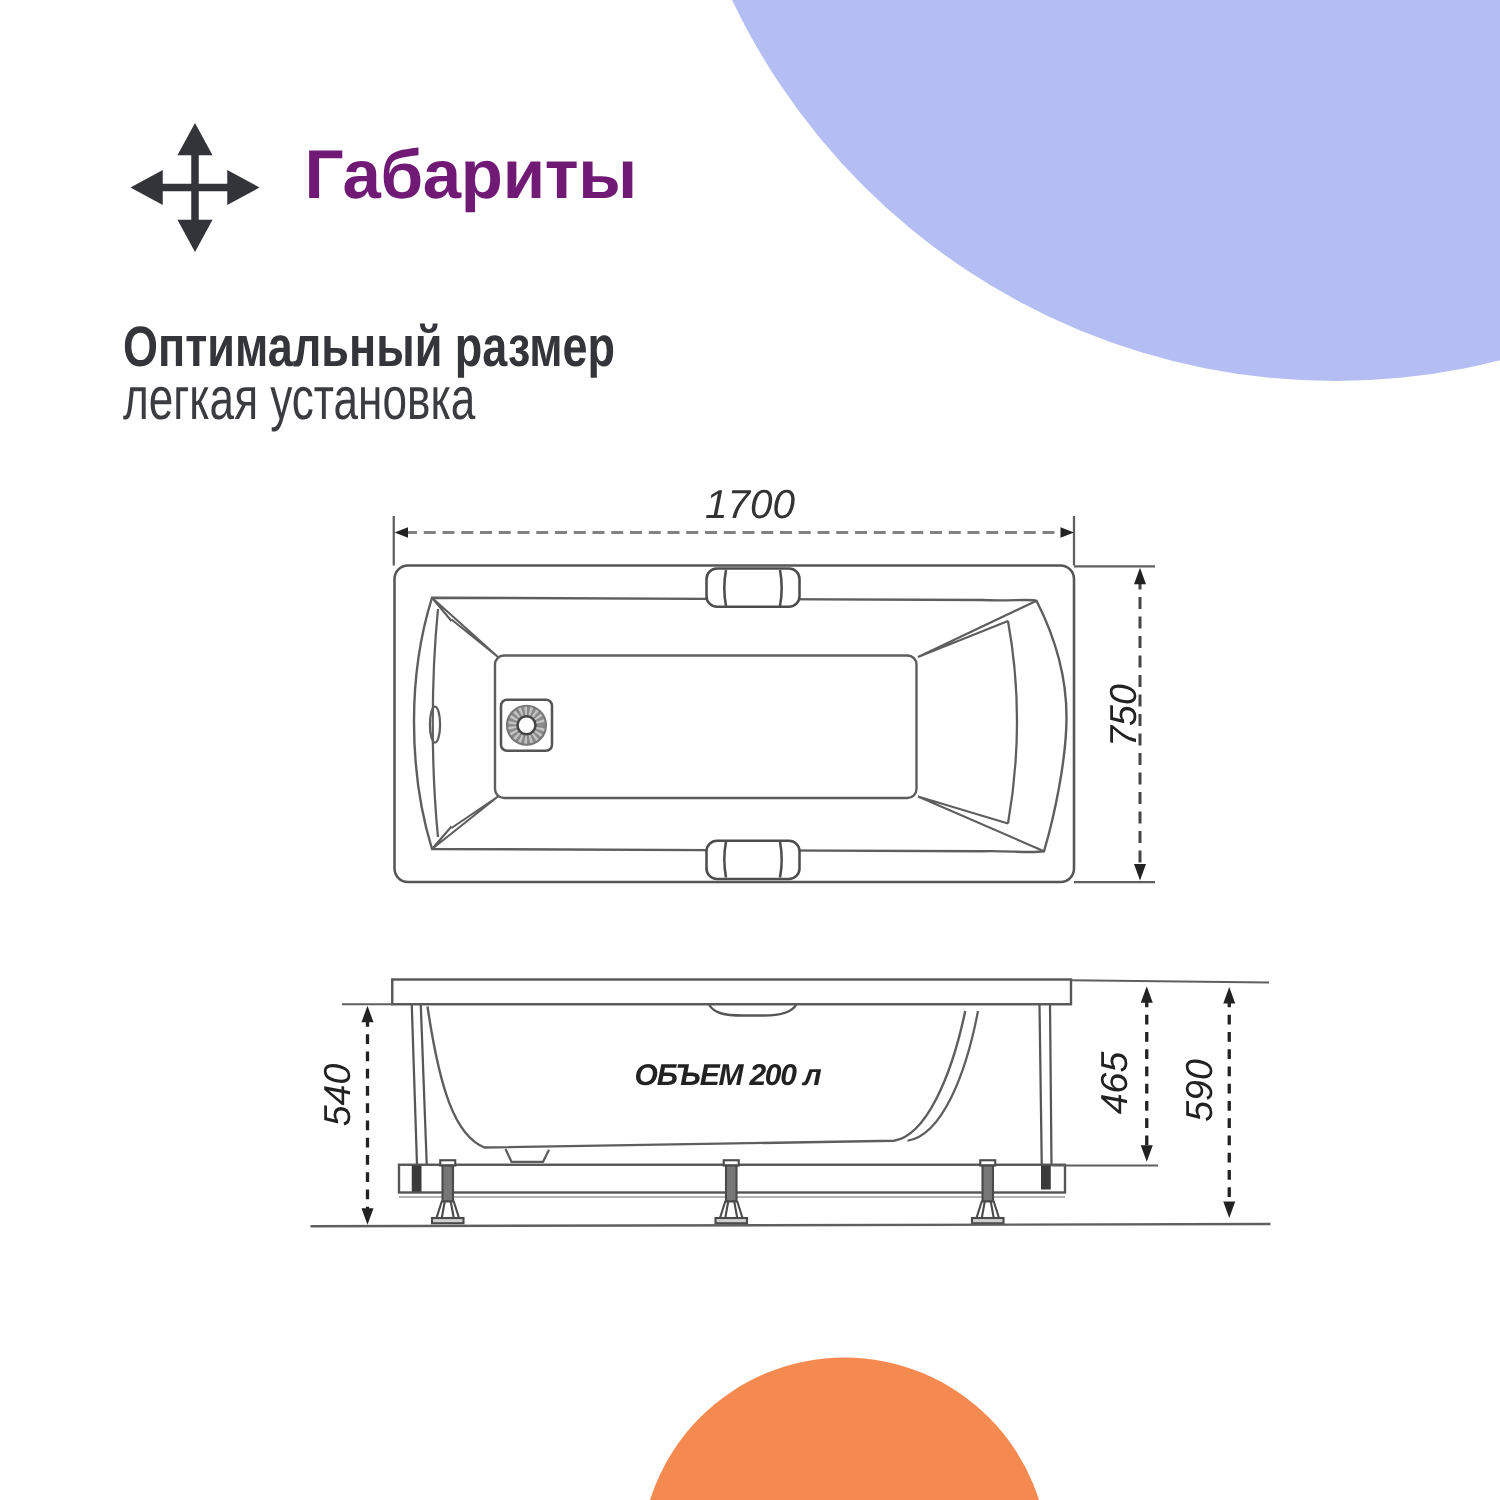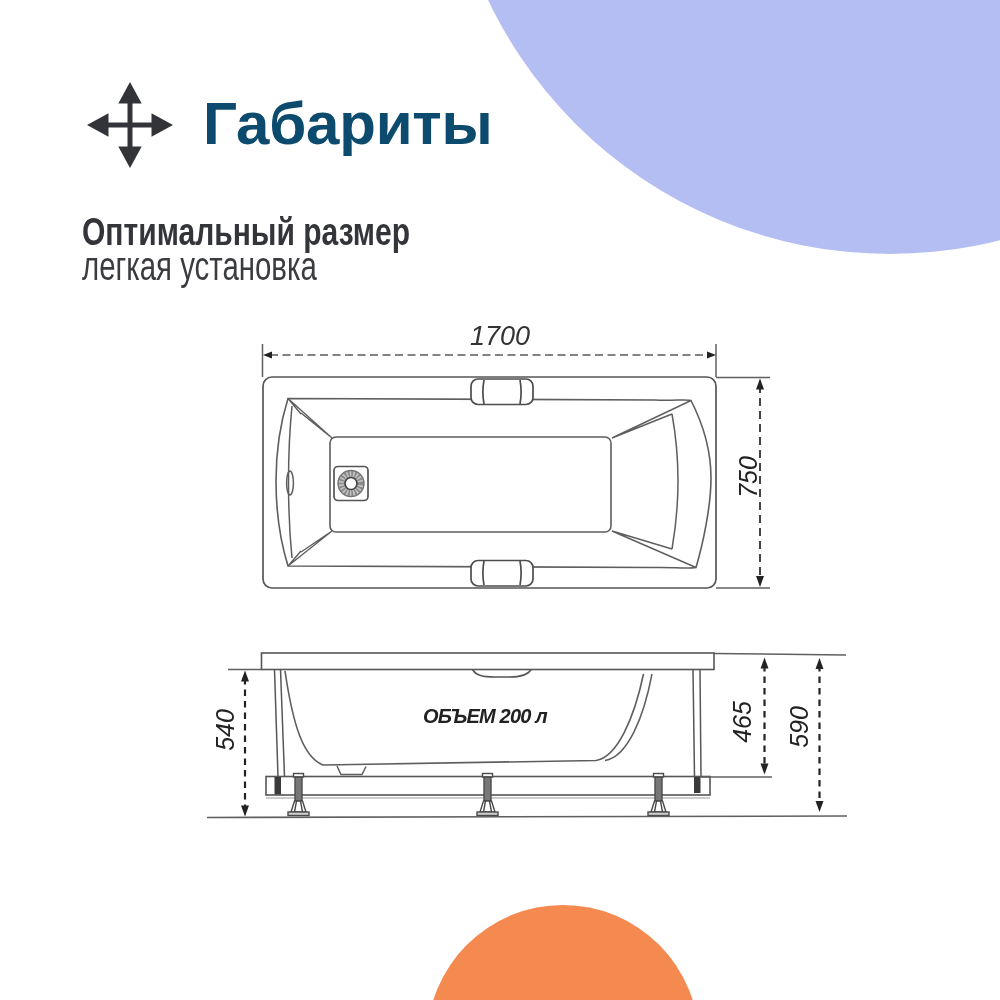--- a/index.html
+++ b/index.html
@@ -18,21 +18,21 @@
   <g fill="#32343a" stroke="none">
     <rect x="127.5" y="100" width="5" height="50"></rect>
     <rect x="106" y="122.5" width="48" height="5"></rect>
     <polygon points="130,82 118.3,103.5 141.7,103.5"></polygon>
     <polygon points="130,168 118.3,146.5 141.7,146.5"></polygon>
     <polygon points="87,125 108.5,113.3 108.5,136.7"></polygon>
     <polygon points="173,125 151.5,113.3 151.5,136.7"></polygon>
   </g>
 </svg>
 
-<div class="abs" style="left:203px;top:89px;font-size:60px;font-weight:bold;color:#0c4a6e;letter-spacing:-0.2px;">Габариты</div>
+<div class="abs" style="left:203px;top:89px;font-size:46px;font-weight:bold;color:#701a75;letter-spacing:-0.2px;">Габариты</div>
 
 <div class="abs" style="left:82px;top:211px;font-size:38px;font-weight:bold;color:#33353a;transform:scaleX(0.79);transform-origin:0 0;white-space:nowrap;">Оптимальный размер</div>
 
 <div class="abs" style="left:82px;top:244px;font-size:40px;font-weight:normal;color:#3a3c40;transform:scaleX(0.735);transform-origin:0 0;white-space:nowrap;">легкая установка</div>
 
 <svg class="abs" style="left:0;top:0;" width="1000" height="1000" viewBox="0 0 1000 1000" fill="none">
 
   <g stroke="#5f5f5f" stroke-width="1.5">
     <line x1="262.5" y1="344" x2="262.5" y2="377"></line>
     <line x1="716" y1="344" x2="716" y2="377"></line>

